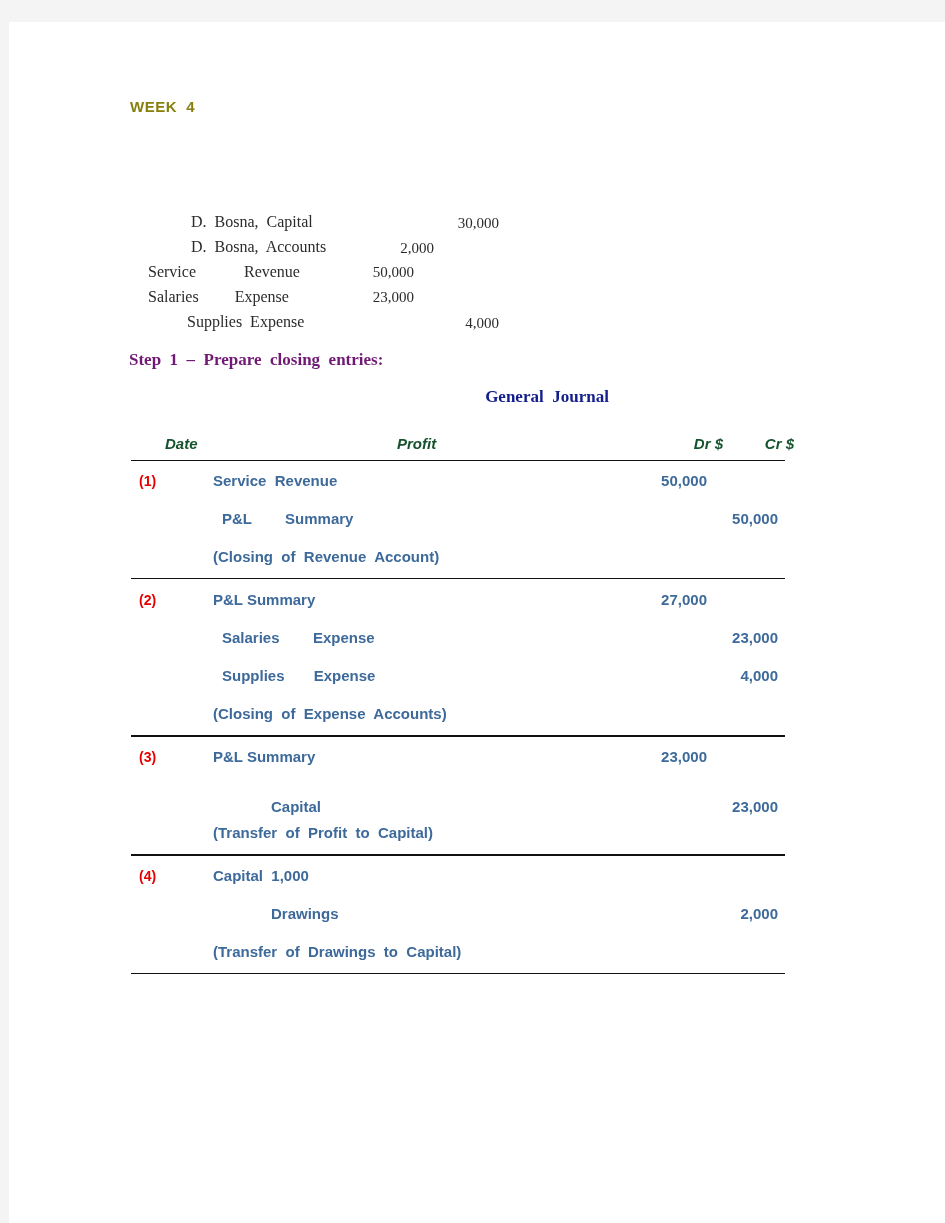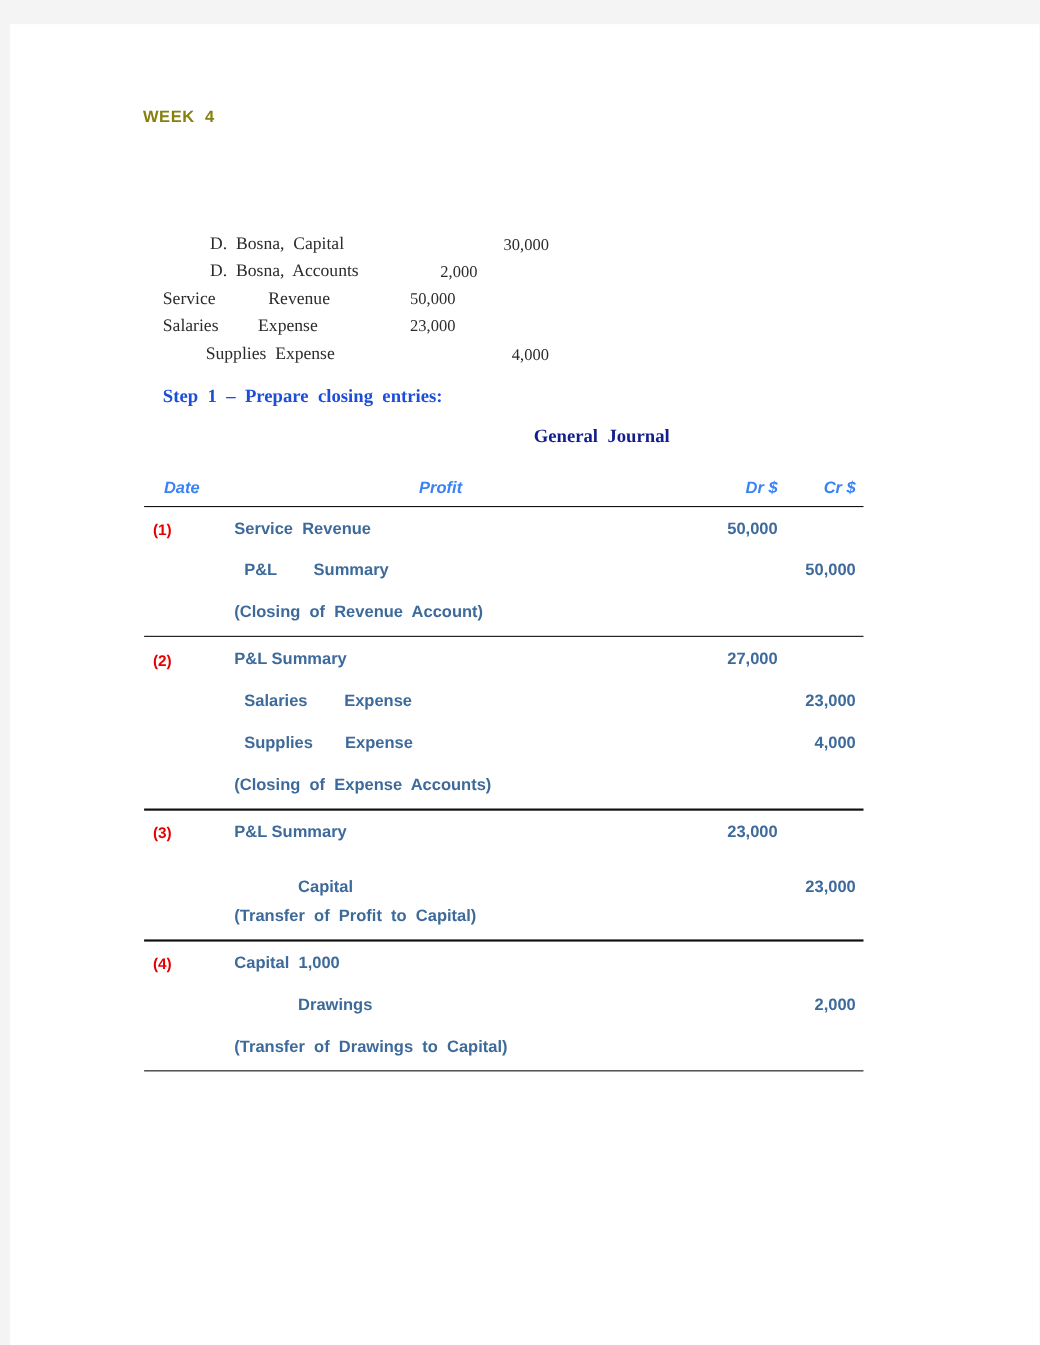--- a/index.html
+++ b/index.html
@@ -76,23 +76,22 @@
   }
 
   
   #step-heading {
     position: absolute;
     left: 120px;
     top: 328px;
     font-family: "Liberation Serif", serif;
     font-weight: bold;
     font-size: 17px;
-    color: #1d4ed8;
-    white-space: pre;
-    margin-left: 19px;
+    color: #701a75;
+    white-space: pre;
   }
 
   
   #journal-title {
     position: absolute;
     left: 122px;
     top: 365px;
     width: 832px;
     text-align: center;
     font-family: "Liberation Serif", serif;
@@ -109,22 +108,23 @@
     top: 410px;
     width: 654px;
   }
 
   .hdr {
     position: absolute;
     font-family: "Liberation Sans", sans-serif;
     font-weight: bold;
     font-style: italic;
     font-size: 15px;
-    color: #3b82f6;
-    white-space: pre;
+    color: #14532d;
+    white-space: pre;
+    margin-left: 16px;
   }
   #hdr-date   { left: 18px;  top: 3px; }
   #hdr-details{ left: 250px; top: 3px; }
   #hdr-dr     { left: 520px; top: 3px; width: 56px; text-align: right; }
   #hdr-cr     { left: 591px; top: 3px; width: 56px; text-align: right; }
 
   .rule {
     position: absolute;
     left: 0;
     width: 654px;

